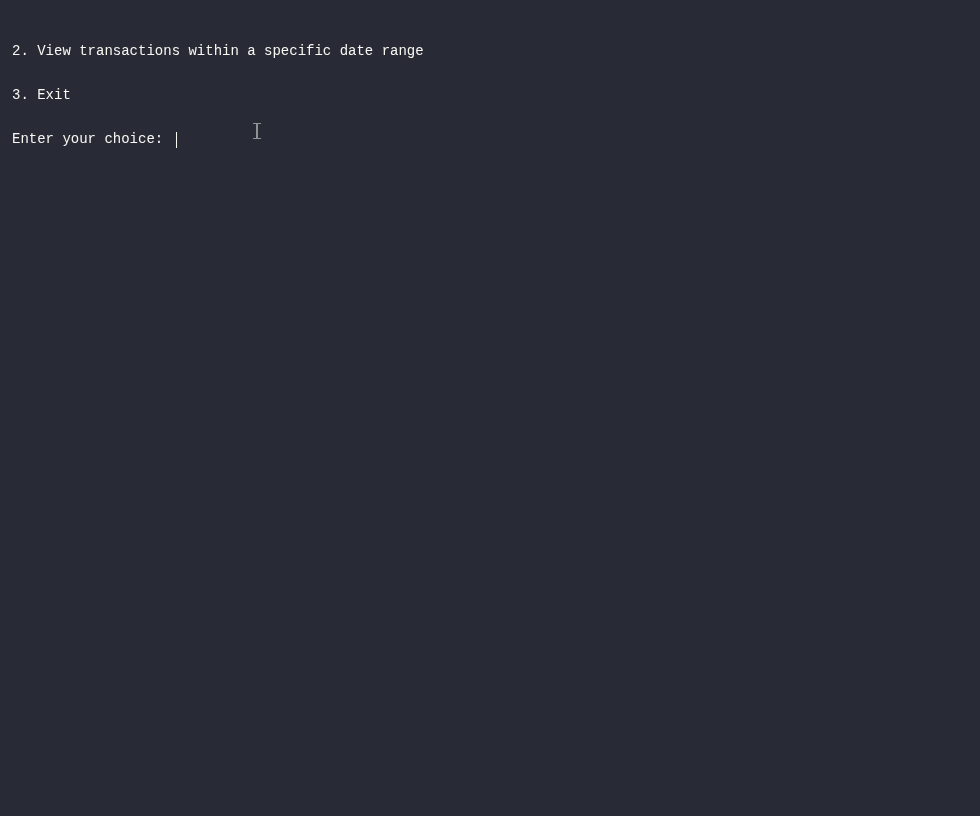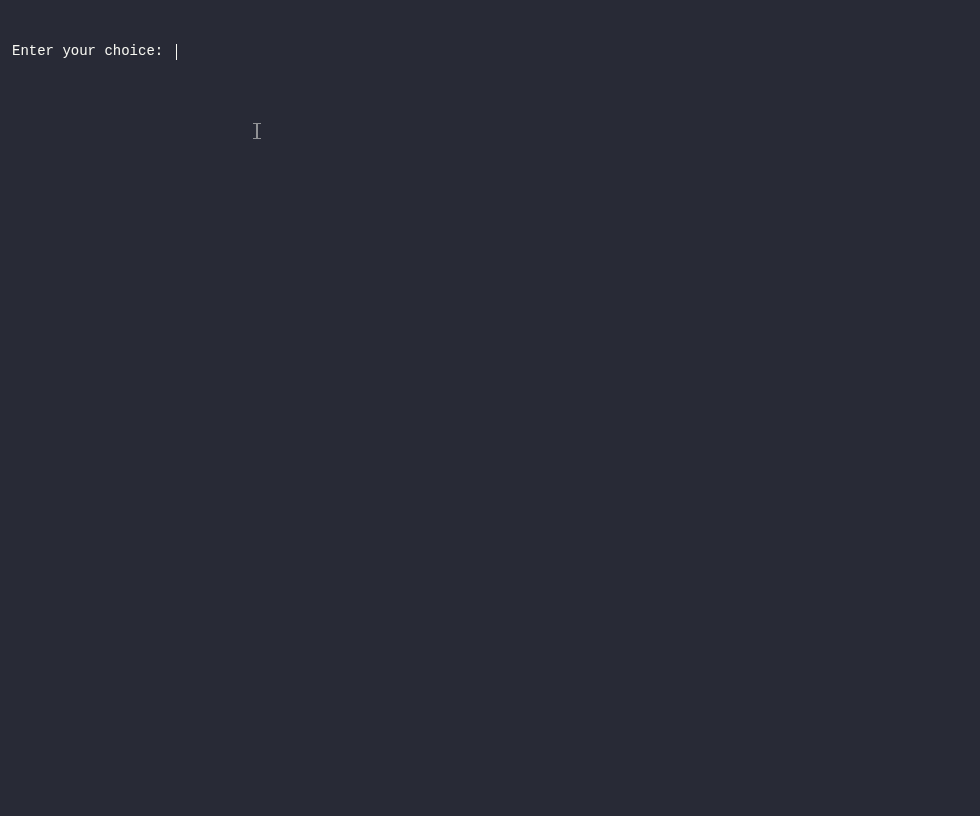--- a/index.html
+++ b/index.html
@@ -46,20 +46,22 @@
     }
     .i-beam svg {
       width: 8px;
       height: 16px;
     }
   </style>
 </head>
 <body>
 
 <div class="terminal">
+<div>2. View transactions within a specific date range</div>
+<div>3. Exit</div>
 <span class="prompt-line">Enter your choice: </span><span class="cursor"></span>
 </div>
 
 <div class="i-beam">
   <svg viewBox="0 0 8 16" xmlns="http://www.w3.org/2000/svg">
     <path d="M0 0 L3 0 M5 0 L8 0 M4 0 L4 16 M0 16 L3 16 M5 16 L8 16" stroke="#f8f8f2" stroke-width="1" fill="none"></path>
   </svg>
 </div>
 
 </body></html>

